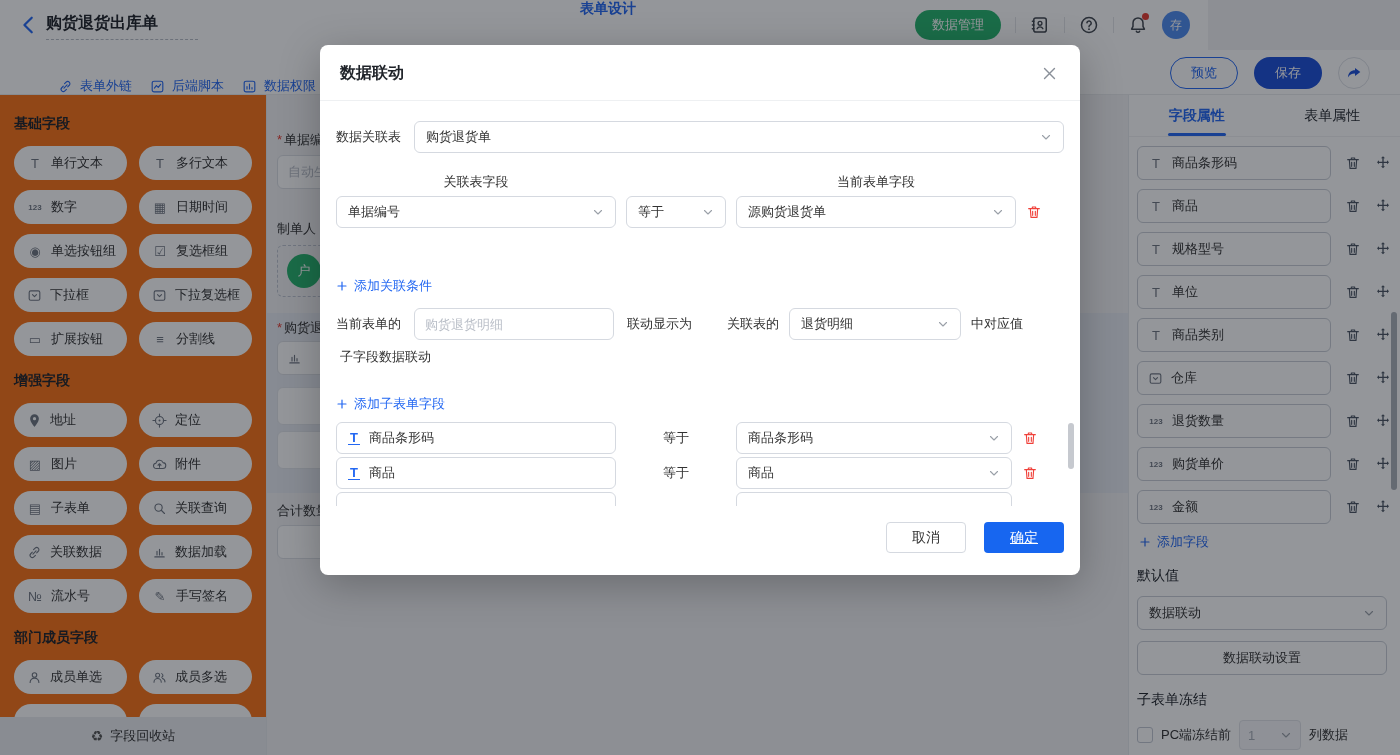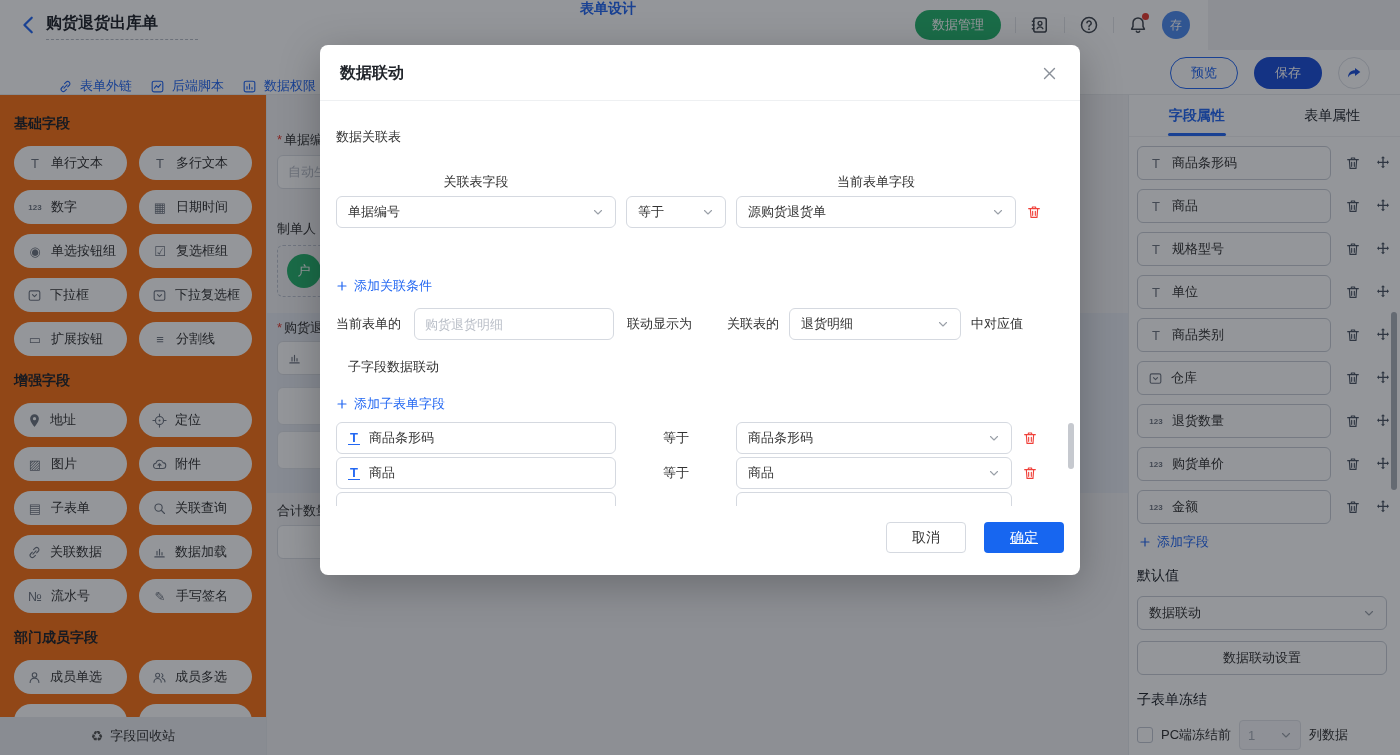--- a/index.html
+++ b/index.html
@@ -91,21 +91,21 @@
   .sel .val { white-space:nowrap; overflow:hidden; }
   .m-row1 .sel { flex:1; }
   .m-colheads { position:absolute; top:128px; left:16px; width:728px; height:18px; }
   .m-colh { position:absolute; font-size:13px; color:#333; text-align:center; width:280px; }
   .m-cond { position:absolute; left:16px; top:151px; width:728px; display:grid; grid-template-columns:280px 100px 280px 16px; gap:10px; align-items:center; }
   .trash { width:16px; height:16px; color:#f0413a; cursor:pointer; }
   .m-addlink { position:absolute; left:16px; top:232px; }
   .m-map { position:absolute; left:16px; top:263px; height:32px; display:flex; align-items:center; }
   .m-input { width:200px; height:32px; border:1px solid #d5d9e0; border-radius:6px; padding:0 10px; font-size:13px; color:#333; outline:none; font-family:inherit; }
   .m-input::placeholder { color:#b9bec7; }
-  .m-sub-title { position:absolute; left:28px; top:303px; font-size:13px; color:#333;margin-top:10px; }
+  .m-sub-title { position:absolute; left:20px; top:303px; font-size:13px; color:#333; }
   .m-addlink2 { position:absolute; left:16px; top:350px; }
   .m-subrows { position:absolute; left:16px; top:377px; width:728px; height:84px; overflow:hidden; }
   .m-subrow { display:grid; grid-template-columns:280px 100px 276px 16px; gap:10px; align-items:center; margin-bottom:3px; }
   .fieldbox { height:32px; border:1px solid #d5d9e0; border-radius:6px; background:#fff; display:flex; align-items:center; gap:9px; padding:0 11px; font-size:13px; color:#333; }
   .t-blue { color:#2468f2; font-weight:700; font-size:13px; width:12px; text-align:center; border-bottom:1px solid #2468f2; line-height:13px; }
   .op-text { text-align:center; font-size:13px; color:#333; }
   .m-thumb { position:absolute; right:6px; top:378px; width:6px; height:46px; border-radius:3px; background:#c6c9cf; cursor:grab; }
   .m-footer { position:absolute; right:16px; bottom:22px; display:flex; gap:18px; }
   .m-btn-cancel { width:80px; height:31px; border:1px solid #d5d9e0; border-radius:4px; background:#fff; font-size:14px; color:#333; display:flex; align-items:center; justify-content:center; cursor:pointer; }
   .m-btn-ok { width:80px; height:31px; border-radius:4px; background:#1766f0; font-size:14px; color:#fff; display:flex; align-items:center; justify-content:center; cursor:pointer;text-decoration:underline; }
@@ -566,20 +566,26 @@
   <div class="modal">
     <div class="m-header">
       <div class="m-title">数据联动</div>
       <svg class="m-close">
           <use href="#i-x"></use>
         </svg>
     </div>
 
     <div class="m-row1">
       <span class="m-label">数据关联表</span>
+      <div class="sel">
+        <span class="val">购货退货单</span>
+        <svg class="chev">
+            <use href="#i-down"></use>
+          </svg>
+      </div>
     </div>
 
     <div class="m-colheads">
       <span class="m-colh" style="left:0;">关联表字段</span>
       <span class="m-colh" style="left:400px;">当前表单字段</span>
     </div>
 
     <div class="m-cond">
       <div class="sel">
         <span class="val">单据编号</span>

